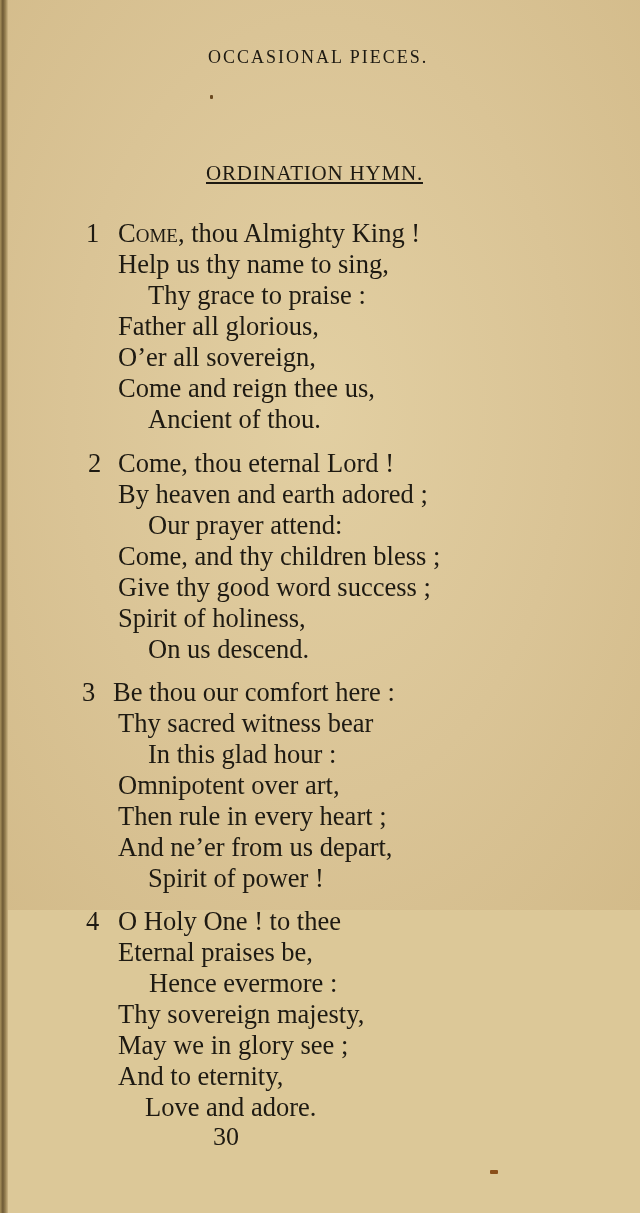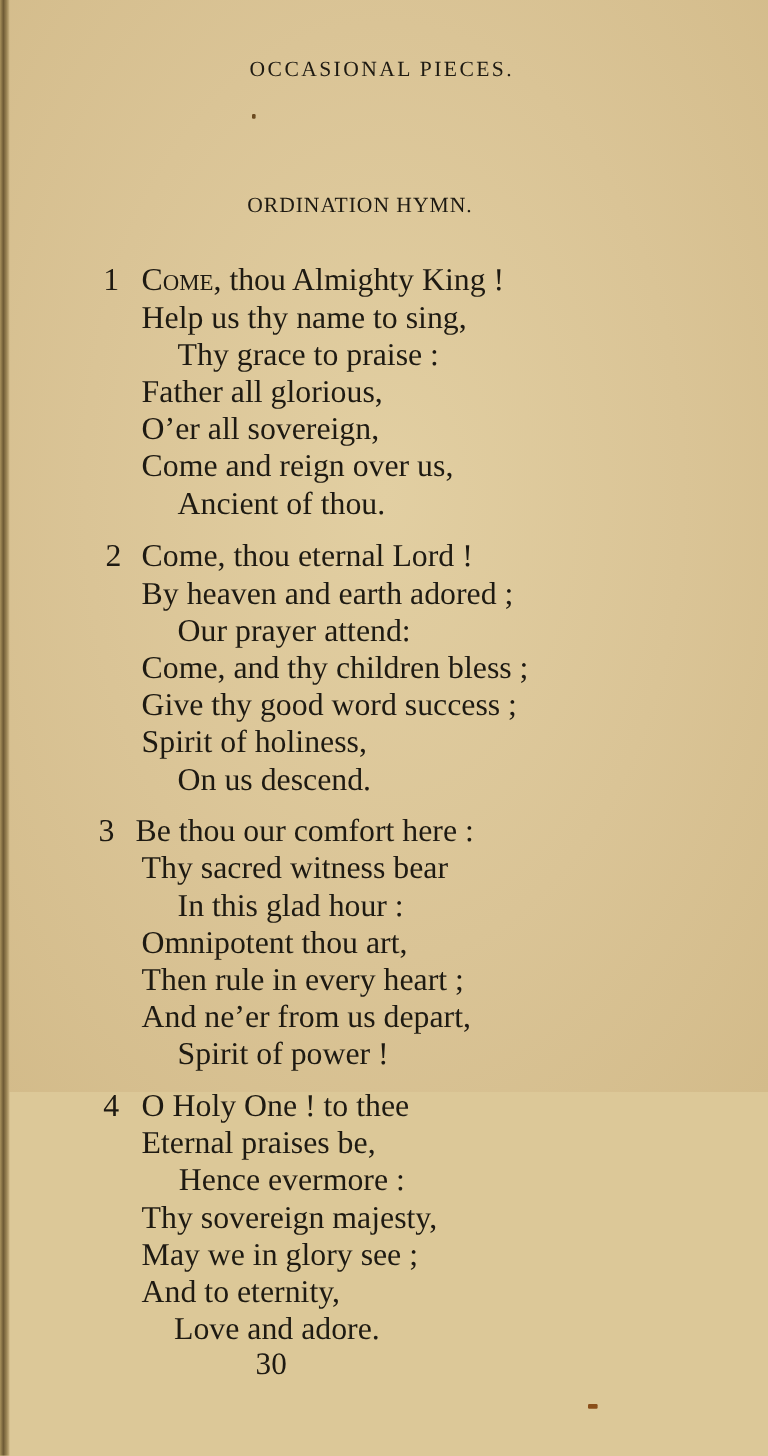--- a/index.html
+++ b/index.html
@@ -18,21 +18,21 @@
     position: absolute; left: 0; top: 0; width: 8px; height: 1213px;
     background: linear-gradient(to right, #a8915c 0%, #6e5a35 35%, #9c8656 70%, #cdb686 100%);
   }
   .running-head {
     position: absolute; left: 208px; top: 47px;
     font-size: 18px; letter-spacing: 2px; font-weight: normal;
   }
   .speck { position: absolute; background: #6b4a20; border-radius: 1px; }
   .hymn-title {
     position: absolute; left: 206px; top: 161px;
-    font-size: 18px; letter-spacing: 0.8px;
+    font-size: 21px; letter-spacing: 0.8px; text-decoration: underline;
   }
   .line {
     position: absolute; font-size: 26.5px; white-space: nowrap; line-height: 1;
   }
   .num { position: absolute; font-size: 26.5px; line-height: 1; }
   .sc { font-variant: small-caps; }
   .page-number {
     position: absolute; left: 213px; top: 1124px; font-size: 26px; line-height: 1;
   }
 </style>
@@ -49,41 +49,41 @@
 
   <div class="hymn-title">ORDINATION HYMN.</div>
 
   <div>
     <span class="num" style="left:86px;top:220px;">1</span>
     <span class="line" style="left:118px;top:220px;"><span class="sc">Come,</span><span> thou Almighty King !</span></span>
     <span class="line" style="left:118px;top:251px;">Help us thy name to sing,</span>
     <span class="line" style="left:148px;top:282px;">Thy grace to praise :</span>
     <span class="line" style="left:118px;top:313px;">Father all glorious,</span>
     <span class="line" style="left:118px;top:344px;">O’er all sovereign,</span>
-    <span class="line" style="left:118px;top:375px;">Come and reign over us,</span>
+    <span class="line" style="left:118px;top:375px;">Come and reign thee us,</span>
     <span class="line" style="left:148px;top:406px;">Ancient of thou.</span>
   </div>
 
   <div>
     <span class="num" style="left:88px;top:450px;">2</span>
     <span class="line" style="left:118px;top:450px;">Come, thou eternal Lord !</span>
     <span class="line" style="left:118px;top:481px;">By heaven and earth adored ;</span>
     <span class="line" style="left:148px;top:512px;">Our prayer attend:</span>
     <span class="line" style="left:118px;top:543px;">Come, and thy children bless ;</span>
     <span class="line" style="left:118px;top:574px;">Give thy good word success ;</span>
     <span class="line" style="left:118px;top:605px;">Spirit of holiness,</span>
     <span class="line" style="left:148px;top:636px;">On us descend.</span>
   </div>
 
   <div>
     <span class="num" style="left:82px;top:679px;">3</span>
     <span class="line" style="left:113px;top:679px;">Be thou our comfort here :</span>
     <span class="line" style="left:118px;top:710px;">Thy sacred witness bear</span>
     <span class="line" style="left:148px;top:741px;text-align:right;">In this glad hour :</span>
-    <span class="line" style="left:118px;top:772px;">Omnipotent thou art,</span>
+    <span class="line" style="left:118px;top:772px;">Omnipotent over art,</span>
     <span class="line" style="left:118px;top:803px;">Then rule in every heart ;</span>
     <span class="line" style="left:118px;top:834px;">And ne’er from us depart,</span>
     <span class="line" style="left:148px;top:865px;">Spirit of power !</span>
   </div>
 
   <div>
     <span class="num" style="left:86px;top:908px;">4</span>
     <span class="line" style="left:118px;top:908px;">O Holy One !  to thee</span>
     <span class="line" style="left:118px;top:939px;">Eternal praises be,</span>
     <span class="line" style="left:149px;top:970px;">Hence evermore :</span>

